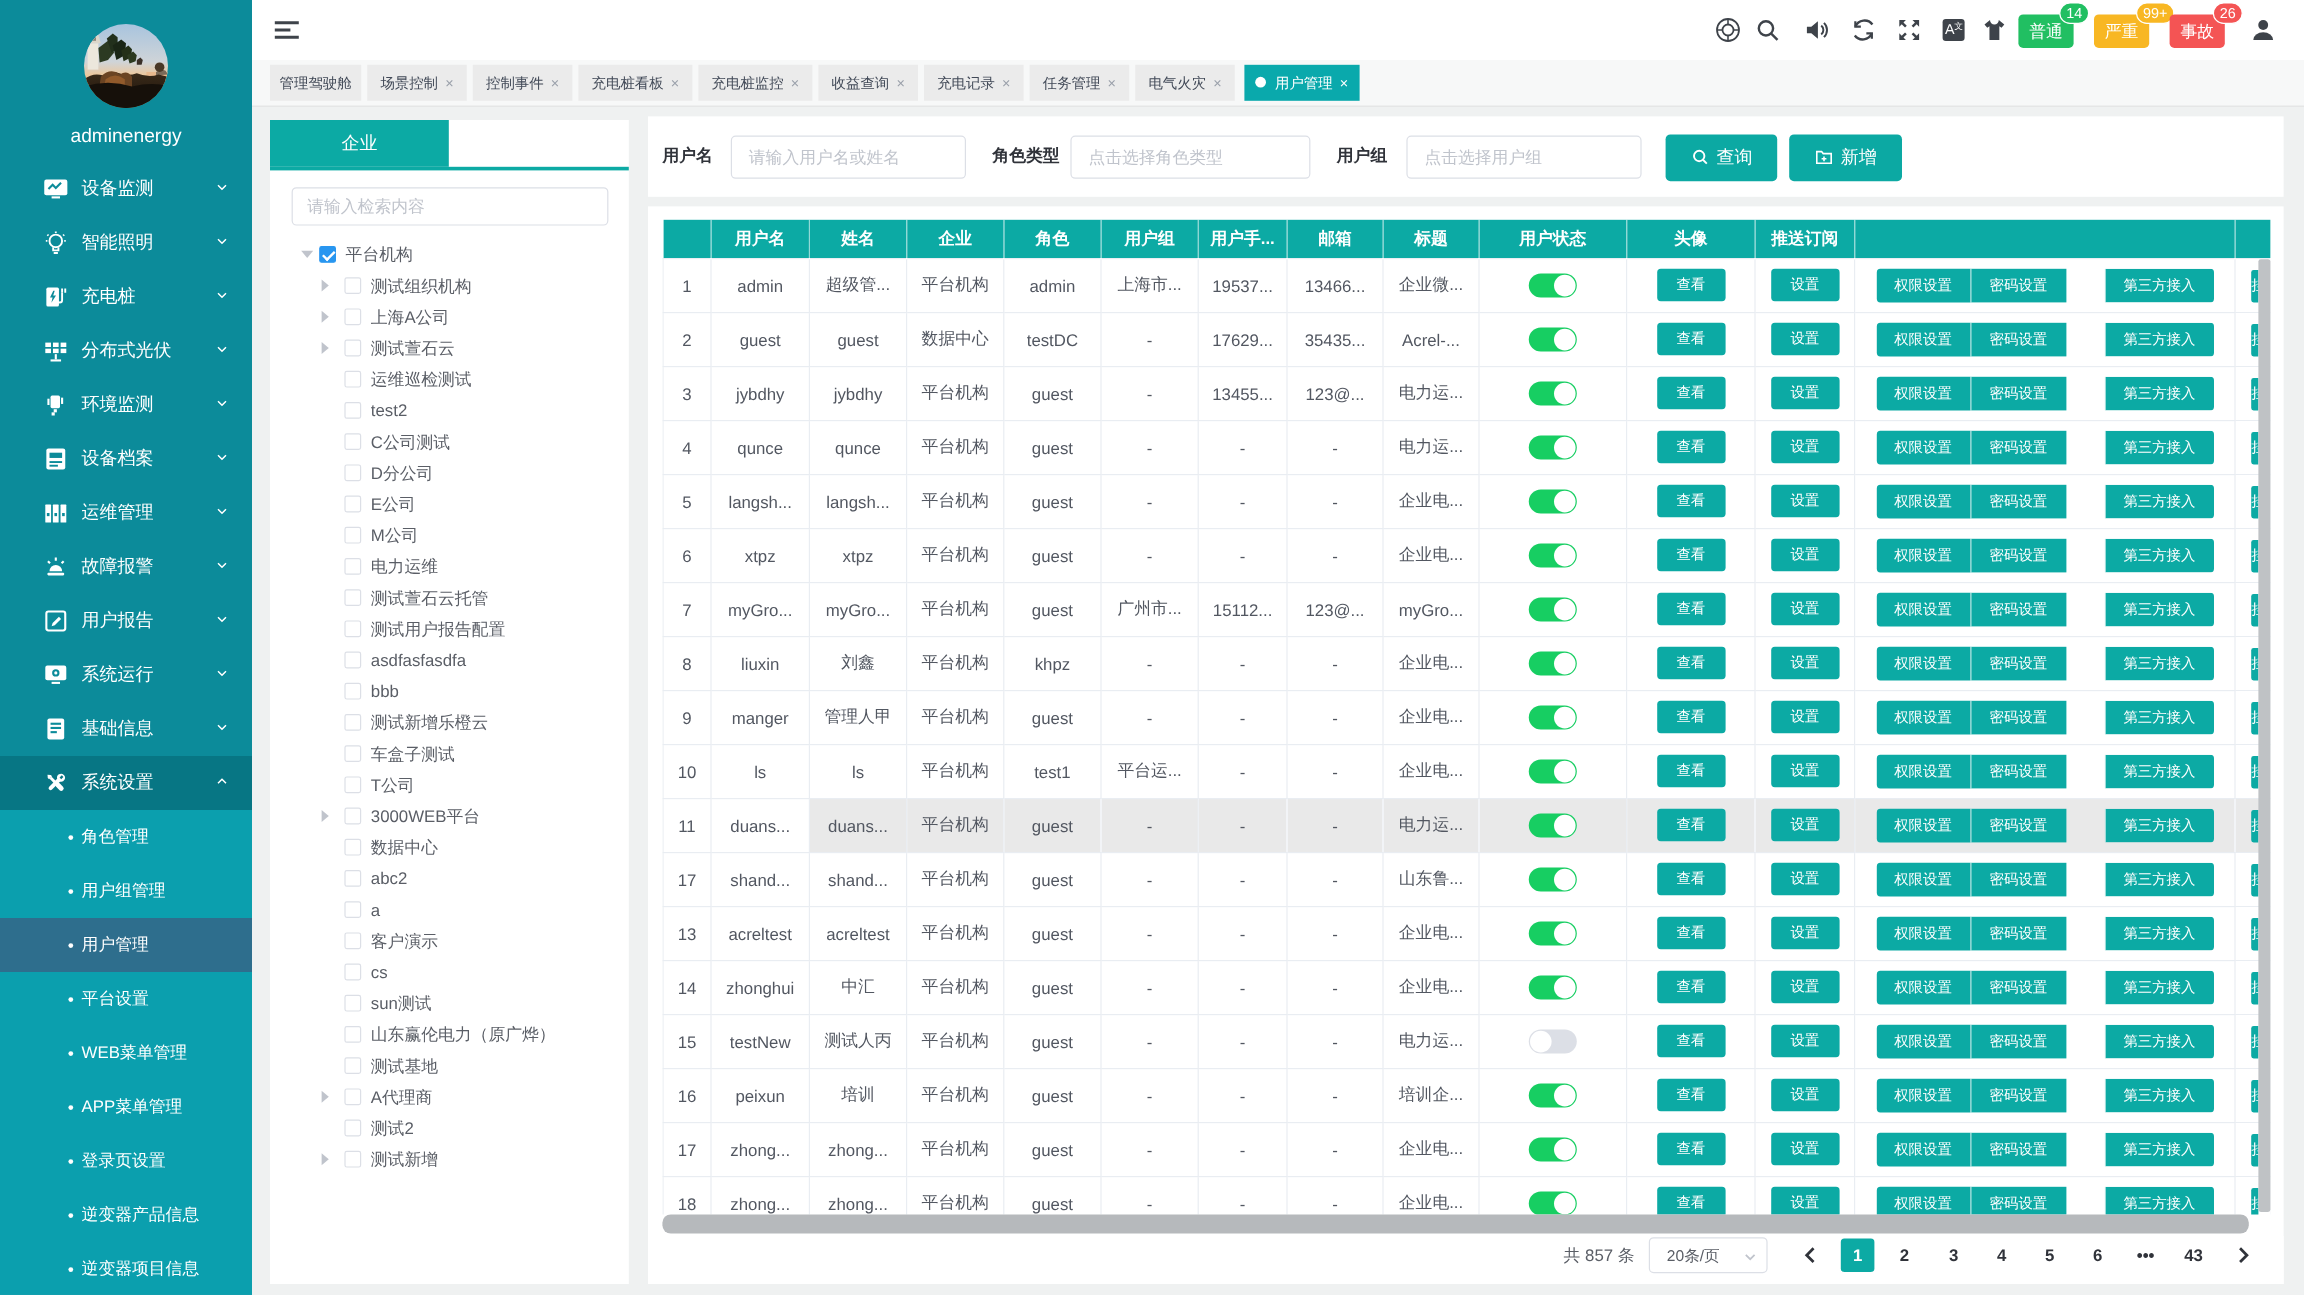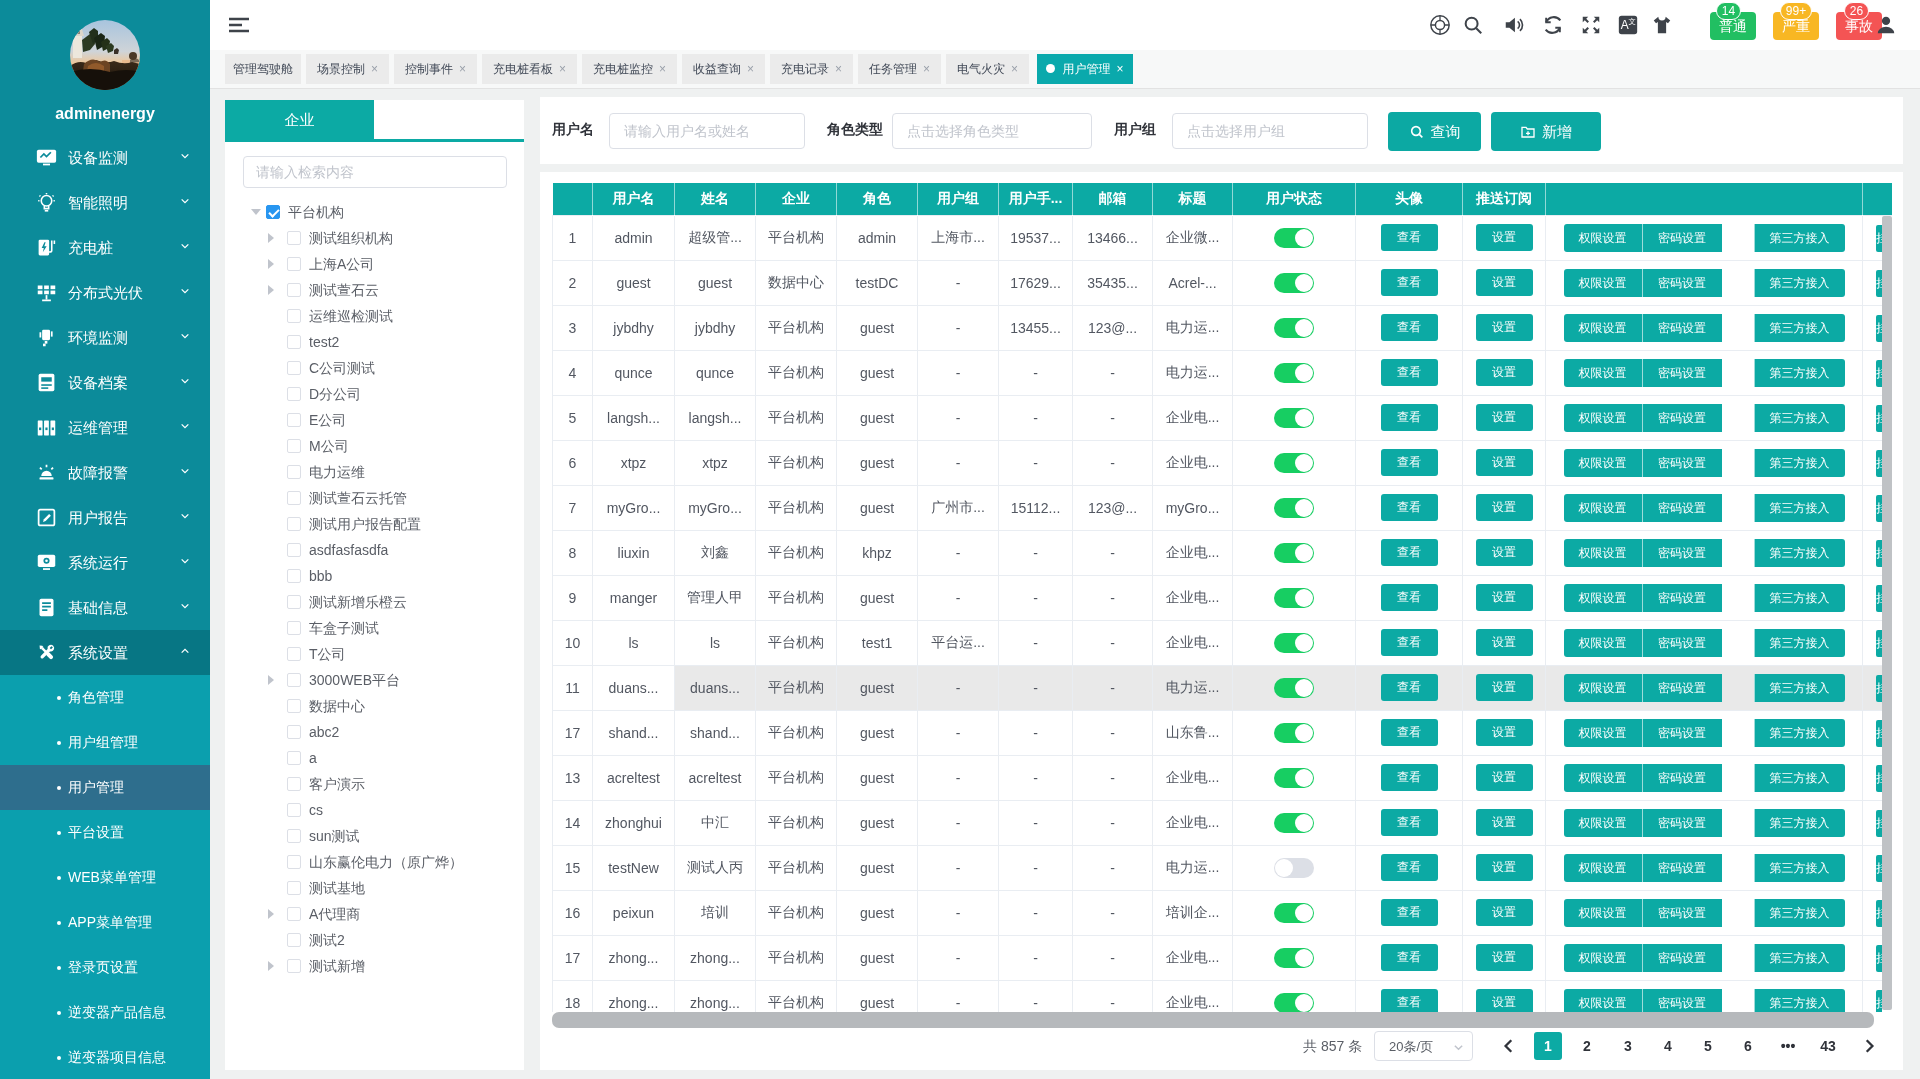--- a/index.html
+++ b/index.html
@@ -1,36 +1,36 @@
 <!DOCTYPE html>
 <html><head>
 <meta charset="utf-8">
 <style>
 * { margin:0; padding:0; box-sizing:border-box; }
 html,body { width:1920px; height:1079px; overflow:hidden; font-family:"Liberation Sans",sans-serif; background:#eff1f1; }
 
 #sidebar { position:absolute; left:0; top:0; width:210px; height:1079px; background:#0c8b9a; }
 #avatar { position:absolute; left:70px; top:20px; width:70px; height:70px; border-radius:50%; overflow:hidden; }
-#uname { position:absolute; left:0; top:105px; width:210px; text-align:center; color:#fff; font-size:16px;font-weight:bold; }
+#uname { position:absolute; left:0; top:105px; width:210px; text-align:center; color:#fff; font-size:16px; }
 .mi { position:absolute; left:0; width:210px; height:45px; color:#fff; }
 .mi .ic { position:absolute; left:36px; top:12px; width:21px; height:21px; }
 .mi .tx { position:absolute; left:68px; top:0; line-height:45px; font-size:15px; }
 .mi .ch { position:absolute; right:20px; top:16px; width:10px; height:10px; }
 .ch svg, .ic svg { display:block; width:100%; height:100%; }
 #submenu { position:absolute; left:0; top:675px; width:210px; height:404px; background:#0b9fae; }
 .smi { position:absolute; left:0; width:210px; height:45px; color:#fff; font-size:14px; line-height:45px; }
 .smi .dot { position:absolute; left:57px; top:21px; width:4px; height:4px; border-radius:50%; background:#fff; }
 .smi .tx2 { position:absolute; left:68px; }
 .smi.active { background:#2e6e8d; }
 
 #header { position:absolute; left:210px; top:0; width:1710px; height:50px; background:#fff; }
 #hamb { position:absolute; left:18px; top:17px; width:22px; height:16px; }
 #title { position:absolute; left:52px; top:8px; font-size:27px; color:#2aa8a2; font-weight:bold; letter-spacing:0.5px; }
 .hic { position:absolute; top:14px; width:22px; height:22px; }
-.hbtn { position:absolute; top:12px; height:28px; border-radius:4px; color:#fff; font-size:14px; line-height:28px; text-align:center;margin-left:28px; }
+.hbtn { position:absolute; top:12px; height:28px; border-radius:4px; color:#fff; font-size:14px; line-height:28px; text-align:center; }
 .hbadge { position:absolute; height:18px; border-radius:9px; color:#fff; font-size:12px; line-height:16px; text-align:center; border:1px solid #fff; }
 
 #tabbar { position:absolute; left:210px; top:50px; width:1710px; height:39px; background:#f7f8f8; border-bottom:1px solid #e2e2e2; }
 .tab { position:absolute; top:4px; height:30px; background:#ebebeb; color:#414957; font-size:12px; line-height:30px; text-align:center; }
 .tab .x { color:#9aa0aa; margin-left:6px; font-size:12px; }
 .tab.active { background:#0aa9ac; color:#fff; }
 .tab.active .x { color:#fff; }
 .tdot { display:inline-block; width:9px; height:9px; background:#fff; border-radius:50%; margin-right:7px; }
 
 #treep { position:absolute; left:225px; top:100px; width:299px; height:970px; background:#fff; }
@@ -547,21 +547,21 @@
 <div class="flabel" style="left:12px">用户名</div>
 <div class="finput" style="left:69px;width:196px"><span>请输入用户名或姓名</span></div>
 <div class="flabel" style="left:287px">角色类型</div>
 <div class="finput" style="left:352px;width:200px"><span>点击选择角色类型</span></div>
 <div class="flabel" style="left:574px">用户组</div>
 <div class="finput" style="left:632px;width:196px"><span>点击选择用户组</span></div>
 <div class="fbtn" style="left:848px;width:93px"><svg style="vertical-align:-3px;margin-right:6px" width="16" height="16" viewBox="0 0 24 24" fill="none" stroke="#fff" stroke-width="2.4">
         <circle cx="10.5" cy="10.5" r="6.5"></circle>
         <path d="M15.5 15.5 L20 20"></path>
       </svg>查询</div>
-<div class="fbtn" style="left:951px;width:110px"><svg style="vertical-align:-3px;margin-right:6px" width="16" height="16" viewBox="0 0 24 24" fill="none" stroke="#fff" stroke-width="2">
+<div class="fbtn" style="left:951px;width:94px"><svg style="vertical-align:-3px;margin-right:6px" width="16" height="16" viewBox="0 0 24 24" fill="none" stroke="#fff" stroke-width="2">
         <path d="M3 5 h6 l2 2.5 h10 v12 H3 Z"></path>
         <path d="M12 11 v6 M9 14 h6"></path>
       </svg>新增</div>
 </div>
 <div id="tablep">
 <div id="twrap">
       <table>
         <colgroup>
 <col style="width:40px">
 <col style="width:82px">

